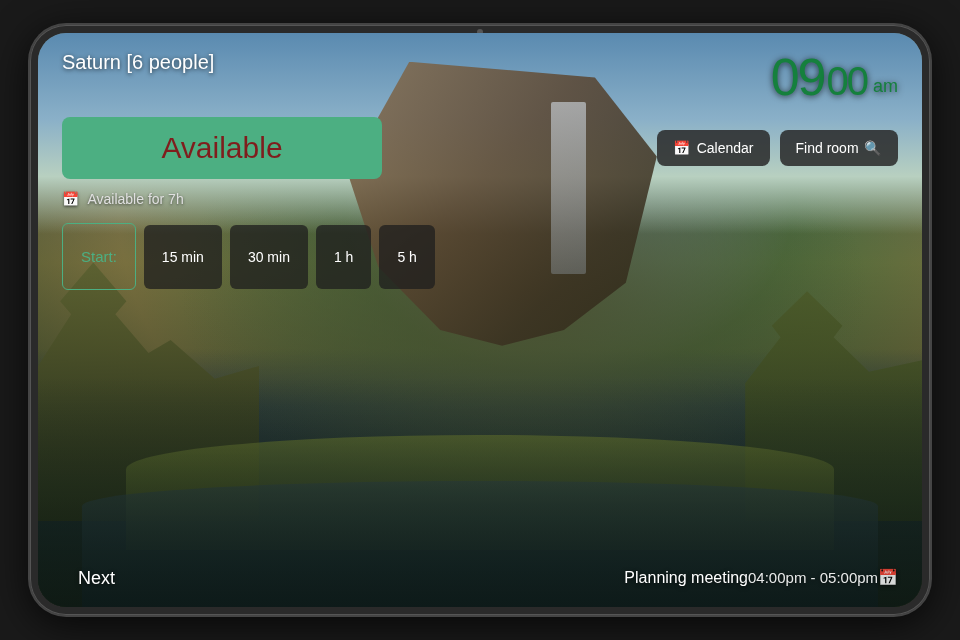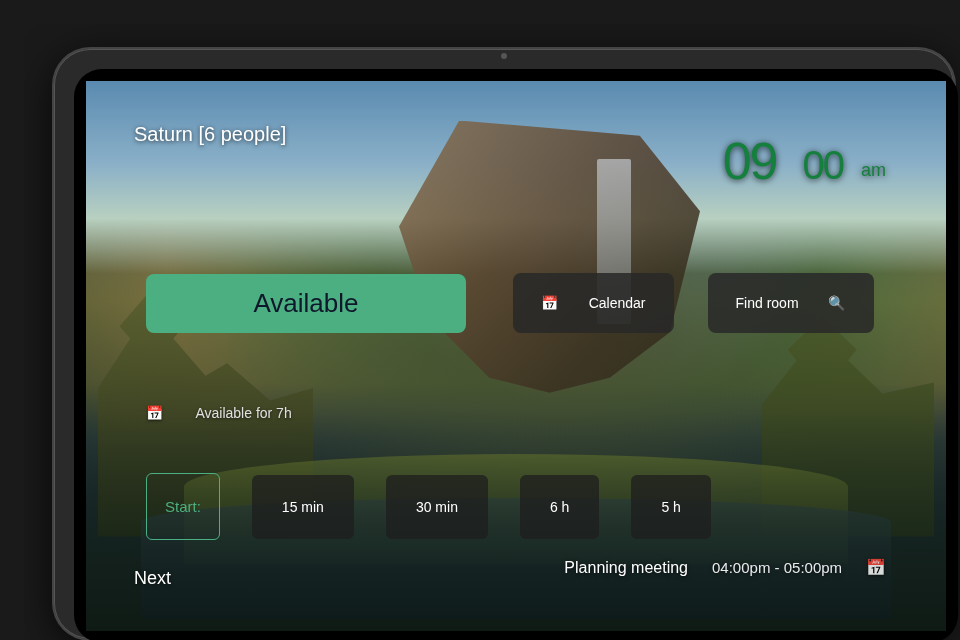--- a/index.html
+++ b/index.html
@@ -1,15 +1,15 @@
 <!DOCTYPE html>
 <html><head>
   <meta charset="utf-8">
   <style>
-    * { margin: 12px; padding: 0; box-sizing: border-box; }
+    * { margin: 0; padding: 0; box-sizing: border-box; }
 
     body {
       width: 960px;
       height: 640px;
       background: #1a1a1a;
       display: flex;
       align-items: center;
       justify-content: center;
       font-family: 'Segoe UI', Arial, sans-serif;
     }
@@ -211,26 +211,26 @@
     }
 
     .available-row {
       display: flex;
       justify-content: space-between;
       align-items: center;
     }
 
     .available-btn {
       background: #4caf82;
-      color: #0f172a;
+      color: #7f1d1d;
       border: none;
       border-radius: 8px;
       padding: 14px 0;
       width: 320px;
-      font-size: 26px;
+      font-size: 30px;
       font-weight: 500;
       cursor: pointer;
       text-align: center;
     }
 
     .top-actions {
       display: flex;
       gap: 10px;
     }
 
@@ -278,25 +278,25 @@
       background: transparent;
       border: 1.5px solid #4caf82;
       color: #4caf82;
       font-size: 15px;
     }
 
     
     .bottom-bar {
       position: absolute;
       bottom: 18px;
-      left: 24px;
+      left: 40px;
       right: 24px;
       display: flex;
       justify-content: space-between;
-      align-items: flex-end;
+      align-items: flex-start;
     }
 
     .next-label {
       color: #ffffff;
       font-size: 18px;
       font-weight: 500;
       text-shadow: 0 1px 4px rgba(0,0,0,0.7);
     }
 
     .next-meeting {
@@ -370,21 +370,21 @@
 
         <div class="duration-row">
           <button class="duration-btn start">Start:</button>
           <button class="duration-btn">
             <span>15 min</span>
           </button>
           <button class="duration-btn">
             <span>30 min</span>
           </button>
           <button class="duration-btn">
-            <span>6 h</span>
+            <span>1 h</span>
           </button>
           <button class="duration-btn">
             <span>5 h</span>
           </button>
         </div>
       </div>
 
       <div class="bottom-bar">
         <div class="next-label">Next</div>
         <div class="next-meeting">

